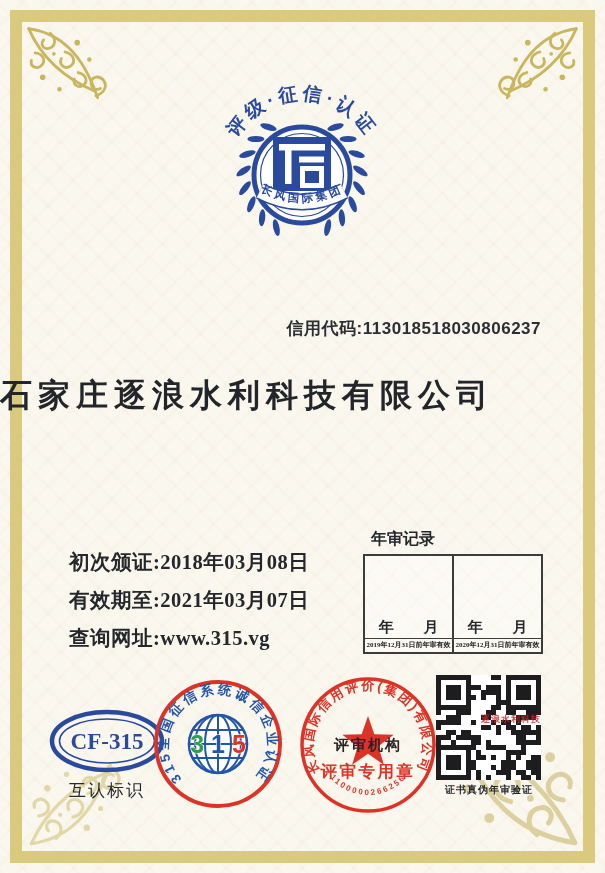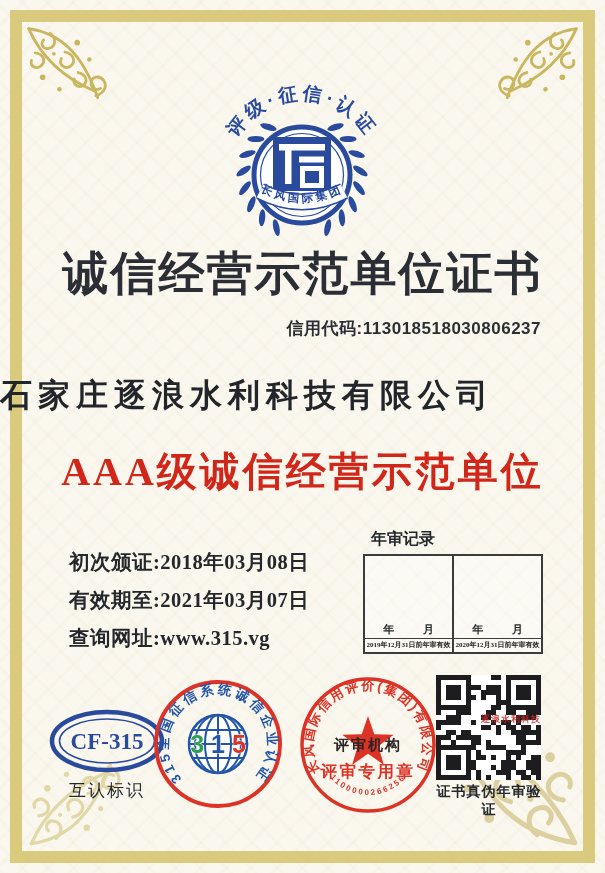--- a/index.html
+++ b/index.html
@@ -31,37 +31,37 @@
   .info-block{position:absolute;left:69px;top:543px;
     font-family:"Liberation Serif",serif;font-size:20.5px;font-weight:bold;
     color:#24282c;line-height:38px;letter-spacing:.5px;}
   .review{position:absolute;left:363px;top:529px;width:180px;}
   .review-title{font-family:"Liberation Serif",serif;font-weight:bold;font-size:16px;
     margin:0 0 4px 8px;color:#24282c;}
   .review-table{display:flex;height:96px;border:2px solid #3c3c3c;background:rgba(255,255,255,.35);}
   .review-cell{flex:1;position:relative;}
   .review-cell + .review-cell{border-left:2px solid #3c3c3c;}
   .ym{position:absolute;left:0;right:0;bottom:15px;text-align:center;
-    font-family:"Liberation Serif",serif;font-weight:bold;font-size:11px;color:#24282c;}
+    font-family:"Liberation Serif",serif;font-weight:bold;font-size:15px;color:#24282c;}
   .ym span{display:inline-block;}
   .ym span + span{margin-left:26px;}
   .note{position:absolute;left:0;right:0;bottom:0;height:13px;border-top:1px solid #3c3c3c;
     font-family:"Liberation Serif",serif;font-weight:bold;font-size:7px;line-height:13px;
     text-align:center;color:#222;white-space:nowrap;overflow:hidden;}
   .seal-cf{position:absolute;left:47px;top:708px;width:120px;height:66px;}
   .cf-caption{position:absolute;left:47px;top:779px;width:120px;text-align:center;
     font-family:"Liberation Serif",serif;font-weight:normal;font-size:17px;
     letter-spacing:2px;color:#24282c;}
   .seal-globe{position:absolute;left:151px;top:677px;width:134px;height:134px;}
   .seal-stamp{position:absolute;left:297px;top:674px;width:142px;height:142px;}
   .qr-block{position:absolute;left:436px;top:675px;width:105px;height:105px;}
   .qr-overlay{position:absolute;left:0;right:0;top:38px;text-align:right;
     font-size:9px;font-weight:bold;color:rgba(200,40,40,.85);letter-spacing:1px;}
   .qr-caption{position:absolute;left:430px;top:783px;width:118px;text-align:center;
-    font-family:"Liberation Serif",serif;font-weight:bold;font-size:14px;
+    font-family:"Liberation Serif",serif;font-weight:bold;font-size:10px;
     letter-spacing:1px;color:#24282c;}
   .layer{position:absolute;inset:0;}
 </style>
 </head>
 <body>
 
 <svg width="0" height="0" style="position:absolute" aria-hidden="true">
   <symbol id="orn" viewBox="0 0 90 90">
     <g fill="none" stroke="currentColor" stroke-width="3" stroke-linecap="round">
       <path d="M5,5 C38,10 62,30 79,79"></path>
@@ -142,24 +142,22 @@
         <rect x="95.5" y="88.5" width="19" height="17" fill="none" stroke="#ffffff" stroke-width="5"></rect>
       </g>
 
       <path d="M53,111 Q95,133 137,111" stroke="#2a4a9d" stroke-width="17" fill="none"></path>
       <path d="M53,111 Q95,133 137,111" stroke="#ffffff" stroke-width="14" fill="none"></path>
       <text font-size="11.5" font-weight="bold" fill="#2a4a9d" letter-spacing="3">
         <textPath href="#banner" startOffset="50%" text-anchor="middle">长风国际集团</textPath>
       </text>
     </svg>
 
-    <div class="cert-title">诚信经营示范单位证书</div>
     <div class="credit-code">信用代码:113018518030806237</div>
     <div class="company-name">石家庄逐浪水利科技有限公司</div>
-    <div class="rating-line">AAA级诚信经营示范单位</div>
 
     <div class="info-block">
       <div>初次颁证:2018年03月08日</div>
       <div>有效期至:2021年03月07日</div>
       <div>查询网址:www.315.vg</div>
     </div>
 
     <div class="review">
       <div class="review-title">年审记录</div>
       <div class="review-table">

